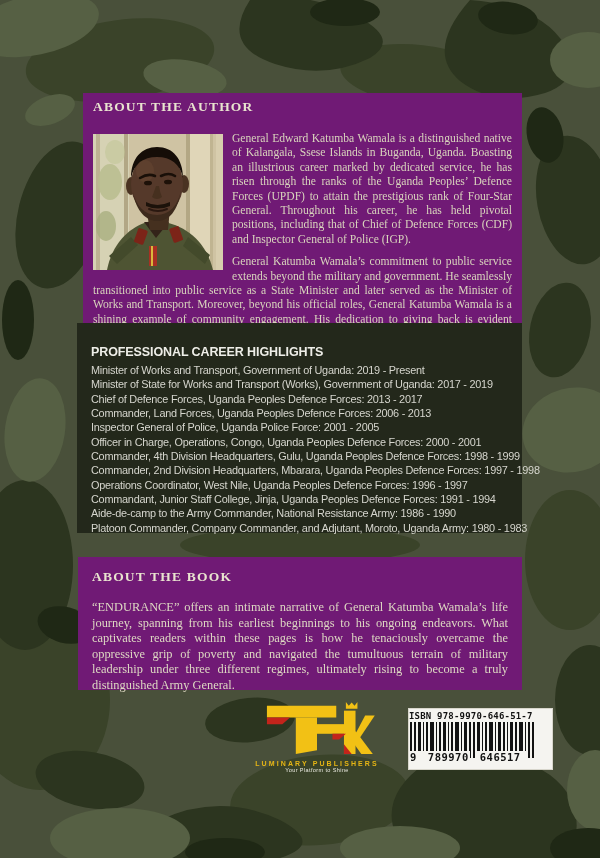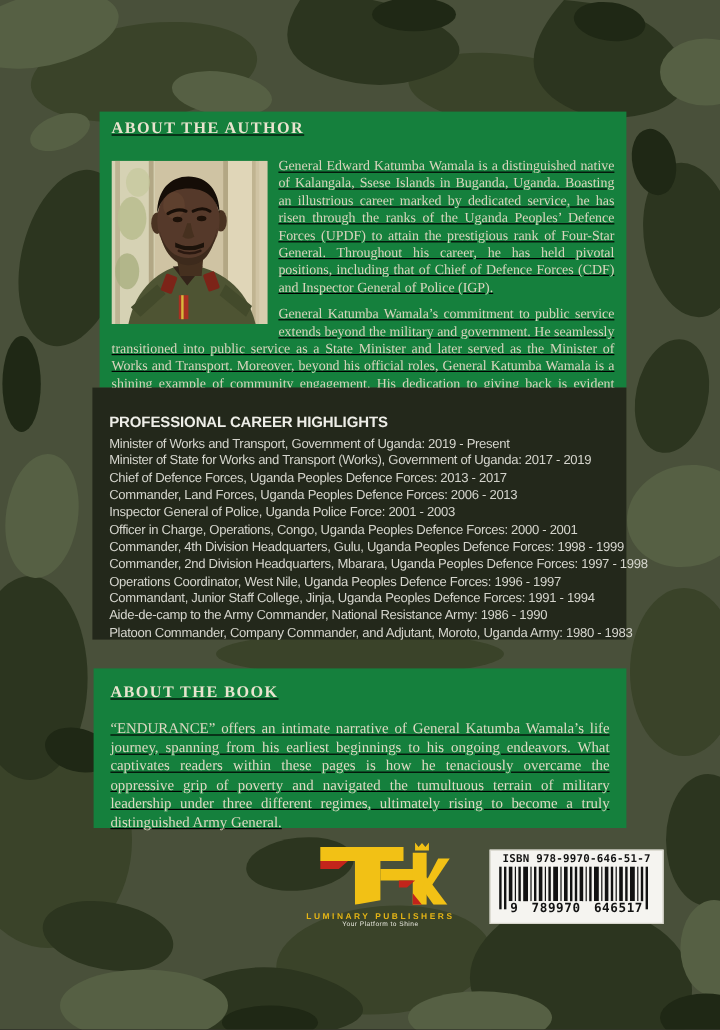--- a/index.html
+++ b/index.html
@@ -1,20 +1,20 @@
 <!DOCTYPE html>
 <html><head>
 <meta charset="utf-8">
 <style>
   html,body{margin:0;padding:0;background:#222;}
   #stage{position:relative;width:600px;height:858px;overflow:hidden;
          font-family:"Liberation Serif",serif;background:#49503a;}
   #camo{position:absolute;left:0;top:0;}
   .panel{position:absolute;box-sizing:border-box;}
-  .panel-olive{background:#15803d;text-decoration:underline;}
+  .panel-olive{background:#701a75;}
   .panel-dark{background:#23281b;}
 
   
   #author-panel{left:83px;top:93px;width:439px;height:230px;padding:6px 10px 8px 10px;}
   .serif-heading{font-family:"Liberation Serif",serif;font-weight:bold;font-size:13.5px;
                  letter-spacing:1.2px;color:#e9e4cf;}
   #author-body{margin-top:17px;color:#d9d4bd;font-size:11.6px;line-height:14.4px;text-align:justify;}
   #author-photo{float:left;width:130px;height:136px;margin:2px 9px 3px 0;display:block;}
   #author-body p{margin:0 0 8px 0;}
   #author-body p:last-child{margin-bottom:0;}
@@ -32,21 +32,21 @@
   
   #publisher{position:absolute;left:248px;top:702px;width:138px;text-align:center;}
   #publisher-name{margin-top:2px;font-family:"Liberation Sans",sans-serif;font-weight:bold;
                   font-size:7px;letter-spacing:2.1px;color:#e5b515;white-space:nowrap;}
   #publisher-tagline{font-family:"Liberation Sans",sans-serif;font-size:5.5px;
                      letter-spacing:0.4px;color:#e9e9df;white-space:nowrap;}
 
   
   #barcode-box{position:absolute;left:408px;top:708px;width:145px;height:62px;
                background:#f5f4f0;border:1px solid #d8d6cc;box-sizing:border-box;
-               display:flex;flex-direction:column;align-items:center;}
+               display:flex;flex-direction:column;align-items:flex-start;}
   #isbn-label{font-family:"DejaVu Sans Mono",monospace;font-size:9px;font-weight:bold;
               color:#121212;margin-top:2px;letter-spacing:0.2px;white-space:nowrap;}
   #bars{margin-top:1px;}
   #barcode-digits{font-family:"DejaVu Sans Mono",monospace;font-size:10.5px;color:#121212;
                   margin-top:-7px;background:transparent;display:flex;gap:9px;
                   font-weight:bold;letter-spacing:0.5px;white-space:nowrap;}
   #barcode-digits span{background:#f5f4f0;padding:0 1px;}
 </style>
 </head>
 <body>
@@ -140,21 +140,21 @@
       <p>General Katumba Wamala’s commitment to public service extends beyond the military and government. He seamlessly transitioned into public service as a State Minister and later served as the Minister of Works and Transport. Moreover, beyond his official roles, General Katumba Wamala is a shining example of community engagement. His dedication to giving back is evident through his active involvement with organizations such as Rotary, Scouts, and the My Tree initiative, through which he passionately advocates for environmental restoration.</p>
     </div>
   </div>
 
   <div id="career-panel" class="panel panel-dark">
     <div id="career-heading">PROFESSIONAL CAREER HIGHLIGHTS</div>
     <div class="career-item">Minister of Works and Transport, Government of Uganda: 2019 - Present</div>
     <div class="career-item">Minister of State for Works and Transport (Works), Government of Uganda: 2017 - 2019</div>
     <div class="career-item">Chief of Defence Forces, Uganda Peoples Defence Forces: 2013 - 2017</div>
     <div class="career-item">Commander, Land Forces, Uganda Peoples Defence Forces: 2006 - 2013</div>
-    <div class="career-item">Inspector General of Police, Uganda Police Force: 2001 - 2003</div>
+    <div class="career-item">Inspector General of Police, Uganda Police Force: 2001 - 2005</div>
     <div class="career-item">Officer in Charge, Operations, Congo, Uganda Peoples Defence Forces: 2000 - 2001</div>
     <div class="career-item">Commander, 4th Division Headquarters, Gulu, Uganda Peoples Defence Forces: 1998 - 1999</div>
     <div class="career-item">Commander, 2nd Division Headquarters, Mbarara, Uganda Peoples Defence Forces: 1997 - 1998</div>
     <div class="career-item">Operations Coordinator, West Nile, Uganda Peoples Defence Forces: 1996 - 1997</div>
     <div class="career-item">Commandant, Junior Staff College, Jinja, Uganda Peoples Defence Forces: 1991 - 1994</div>
     <div class="career-item">Aide-de-camp to the Army Commander, National Resistance Army: 1986 - 1990</div>
     <div class="career-item">Platoon Commander, Company Commander, and Adjutant, Moroto, Uganda Army: 1980 - 1983</div>
   </div>
 
   <div id="book-panel" class="panel panel-olive">

